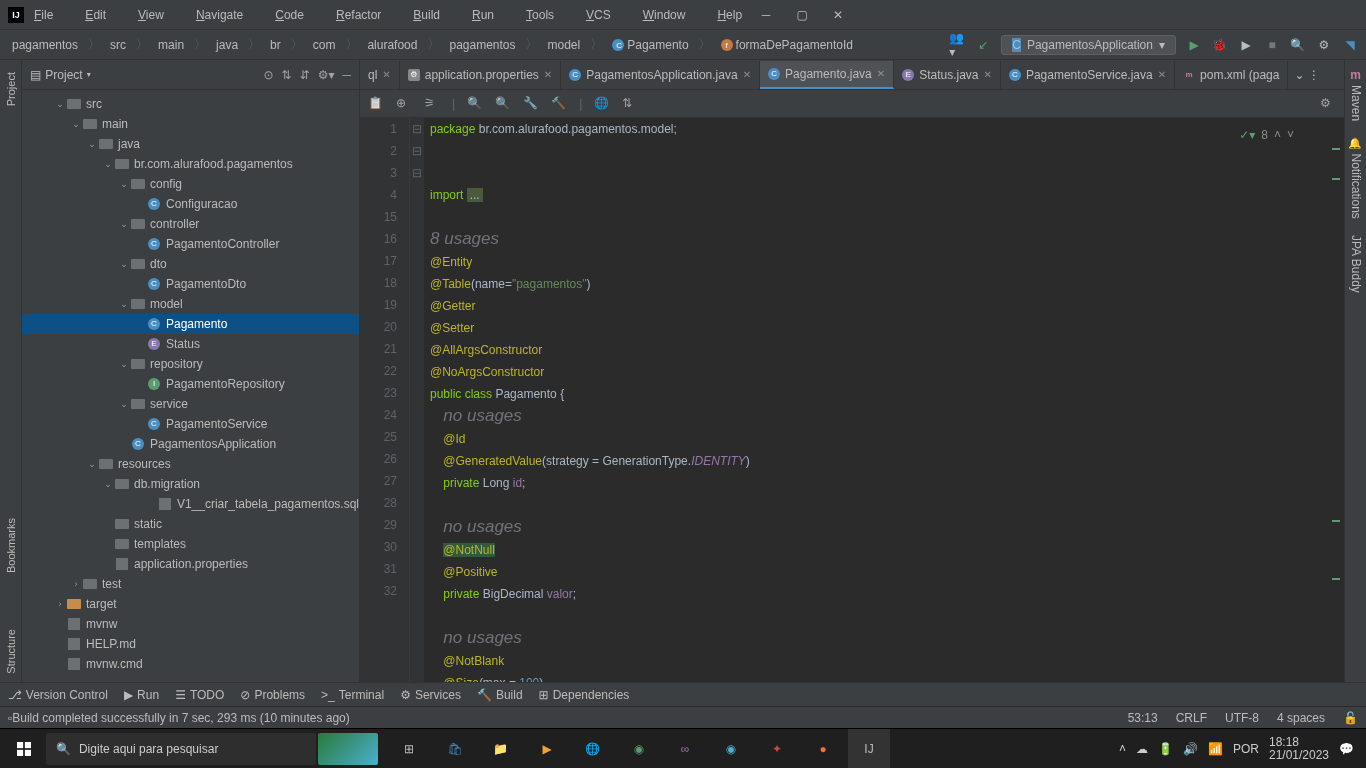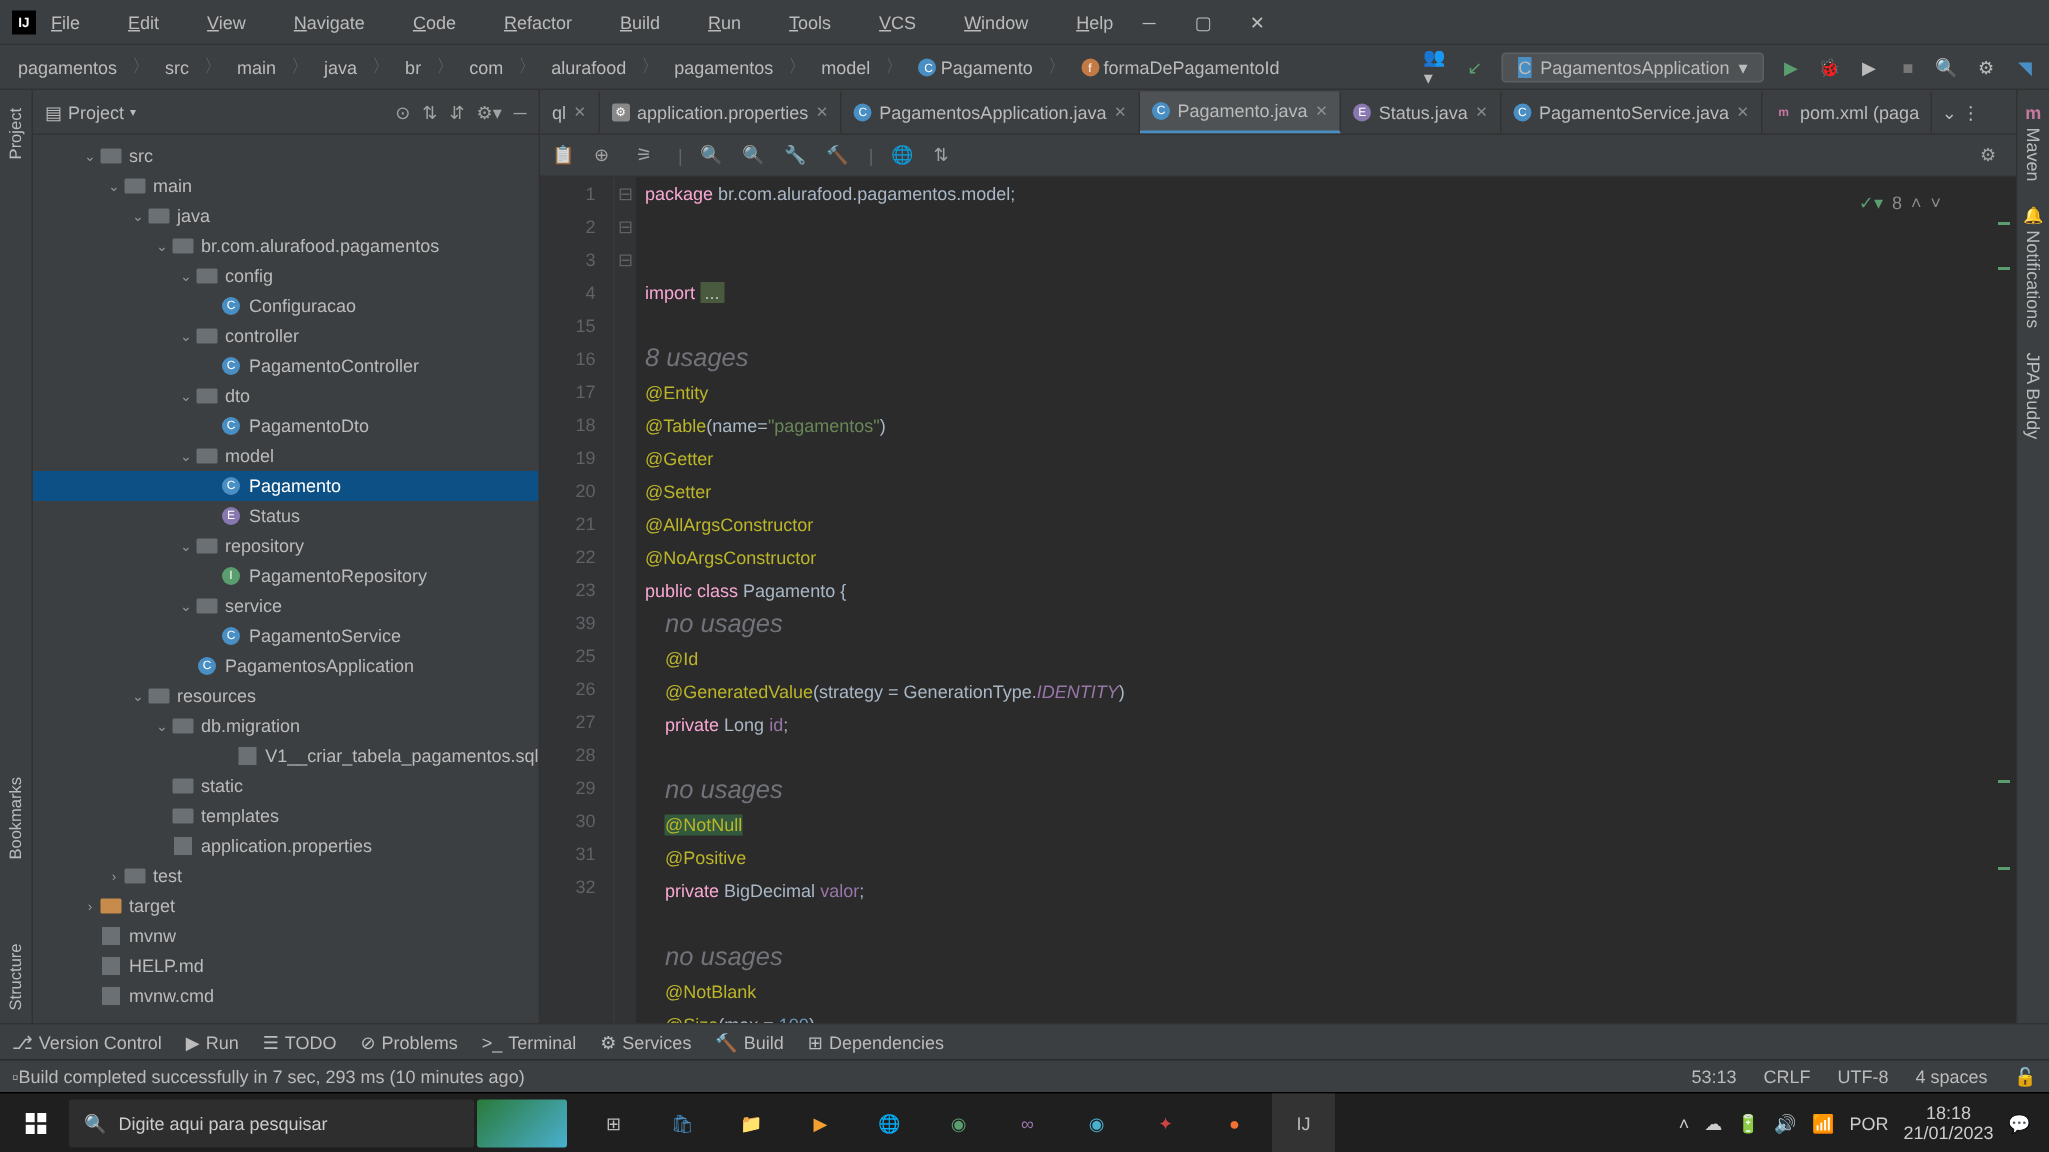--- a/index.html
+++ b/index.html
@@ -47,21 +47,21 @@
 .tabs .tab.act{background:#4e5254;border-bottom:2px solid #4a8fc4}
 .tabs .tab .x{opacity:.6;font-size:10px}
 .tabs .tic{width:12px;height:12px;border-radius:50%;font-size:8px;text-align:center;line-height:12px;color:#fff}
 .tabs .more{padding:0 6px;cursor:pointer}
 .toolbar{height:28px;background:#3c3f41;display:flex;align-items:center;padding:0 8px;gap:12px;border-bottom:1px solid #323232}
 .toolbar .i{width:16px;height:16px;opacity:.8;cursor:pointer}
 .code{flex:1;display:flex;background:#2b2b2b;font-family:"JetBrains Mono",Consolas,monospace;font-size:13px;line-height:22px;position:relative;min-height:0}
 .gutter{width:50px;background:#313335;text-align:right;padding-right:12px;color:#606366;border-right:1px solid #3a3a3a}
 .foldgutter{width:14px;background:#313335;color:#606366;font-size:9px;text-align:center}
 .codetxt{flex:1;padding-left:6px;white-space:pre;overflow:hidden}
-.kw{color:#f9a8d4}
+.kw{color:#84cc16}
 .str{color:#6a8759}
 .ann{color:#bbb529}
 .id{color:#a9b7c6}
 .num{color:#6897bb}
 .hint{color:#72737a;font-size:17px;font-style:italic}
 .cls{color:#a9b7c6}
 .field{color:#9876aa}
 .const{color:#9876aa;font-style:italic}
 .imp{background:#495a3e;padding:0 3px}
 .hl{background:#32593d}
@@ -73,21 +73,21 @@
 .bottombar .bt{cursor:pointer;display:flex;align-items:center;gap:4px}
 .statusbar{height:22px;background:#3c3f41;display:flex;align-items:center;padding:0 8px;border-top:1px solid #2a2a2a;font-size:11px}
 .statusbar .msg{flex:1}
 .statusbar .r{display:flex;gap:18px}
 .taskbar{height:40px;background:#1f1f1f;display:flex;align-items:center;padding:0 4px;gap:2px;border-top:1px solid #000}
 .taskbar .start{width:40px;height:40px;display:flex;align-items:center;justify-content:center;cursor:pointer}
 .taskbar .search{flex:0 0 270px;height:32px;background:#2e2e2e;border-radius:2px;display:flex;align-items:center;padding:0 10px;gap:8px;color:#ccc}
 .taskbar .apps{display:flex;gap:4px;margin-left:8px}
 .taskbar .app{width:42px;height:40px;display:flex;align-items:center;justify-content:center;cursor:pointer}
 .taskbar .tray{margin-left:auto;display:flex;align-items:center;gap:10px;padding-right:8px;font-size:11px;color:#ccc}
-.taskbar .clock{text-align:center;line-height:13px}
+.taskbar .clock{text-align:left;line-height:13px}
 svg{width:14px;height:14px}
 </style>
 </head>
 <body>
 
 <div class="titlebar">
   <div class="logo">IJ</div>
   <div class="menus" id="menus">
       <span><u>F</u>ile</span>
       <span><u>E</u>dit</span>
@@ -441,21 +441,21 @@
           <div></div>
           <div>16</div>
           <div>17</div>
           <div>18</div>
           <div>19</div>
           <div>20</div>
           <div>21</div>
           <div>22</div>
           <div></div>
           <div>23</div>
-          <div>39</div>
+          <div>24</div>
           <div>25</div>
           <div>26</div>
           <div></div>
           <div>27</div>
           <div>28</div>
           <div>29</div>
           <div>30</div>
           <div></div>
           <div>31</div>
           <div>32</div>

